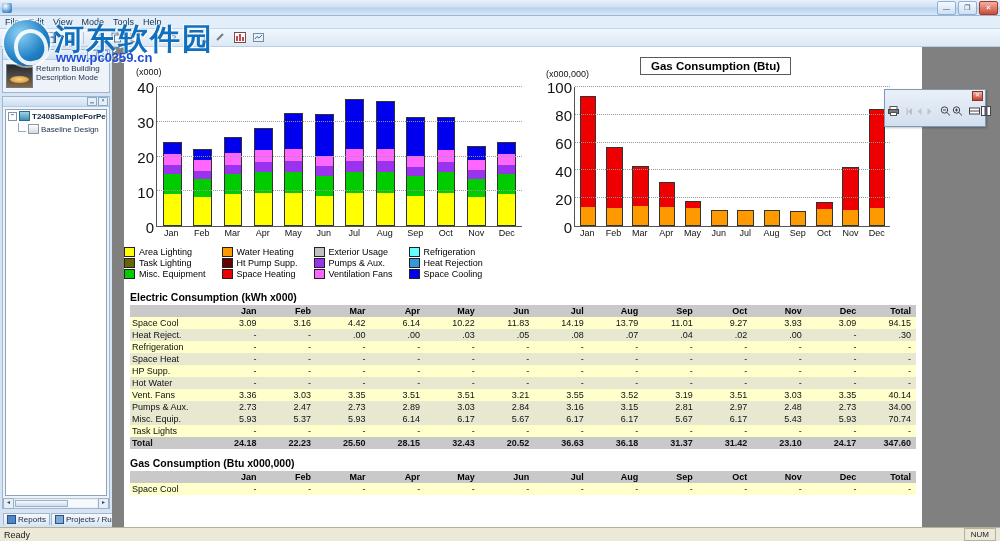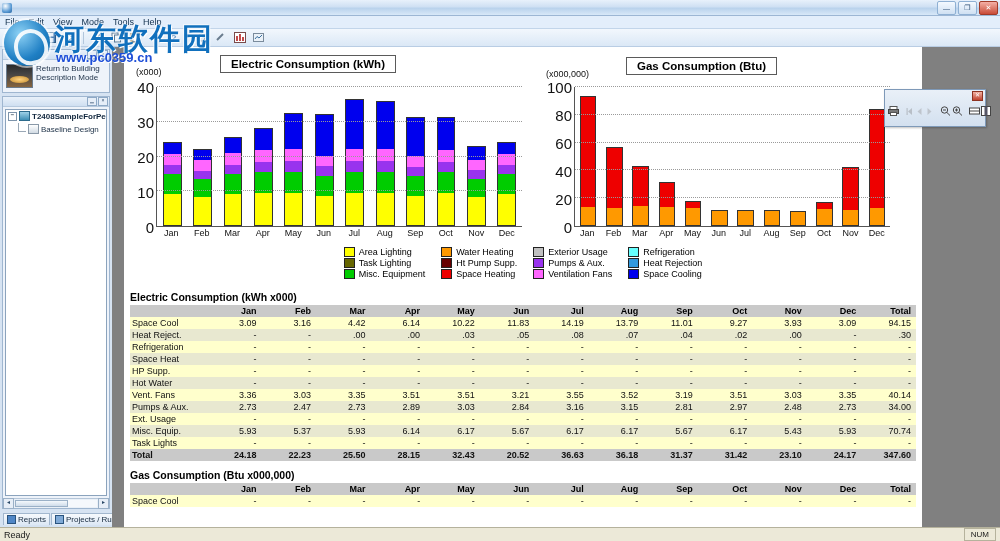--- a/index.html
+++ b/index.html
@@ -124,21 +124,21 @@
   .plotarea{position:absolute;left:20px;right:0;top:0;bottom:14px;border-left:1px solid #555;border-bottom:1px solid #555;}
   .gridline{position:absolute;left:0;right:0;border-top:1px dotted #9a9a9a;}
   .bars{position:absolute;left:0;right:0;bottom:0;top:0;display:flex;align-items:flex-end;}
   .barslot{flex:1 1 0;display:flex;justify-content:center;align-items:flex-end;height:100%;}
   .bar{width:62%;display:flex;flex-direction:column-reverse;border:1px solid #333;box-sizing:border-box;}
   .seg{width:100%;}
   .xlabels{position:absolute;left:20px;right:0;bottom:0;height:13px;display:flex;}
   .xlab{flex:1 1 0;text-align:center;font-size:9px;color:#111;}
 
   
-  .legend{display:flex;justify-content:center;gap:16px;padding:6px 0 2px 0;}
+  .legend{display:flex;gap:16px;padding:6px 0 2px 0;}
   .legcol{display:flex;flex-direction:column;gap:1px;}
   .legitem{display:flex;align-items:center;gap:4px;font-size:9px;color:#000;white-space:nowrap;}
   .sw{width:9px;height:8px;border:1px solid #222;flex:0 0 9px;}
 
   
   .tblwrap{padding:6px 6px 0 6px;}
   .tbltitle{font-weight:bold;font-size:10.5px;color:#000;margin:4px 0 2px 0;}
   table.dt{border-collapse:collapse;width:100%;font-size:9px;table-layout:fixed;}
   table.dt th{
     background:#c9c9c9;color:#000;font-weight:bold;font-size:9px;text-align:right;
@@ -358,23 +358,20 @@
     </div>
 
     <div class="docwrap">
       <div class="greybar-r"></div>
       <div class="page">
 
         <div class="charts">
 
           <div class="chartbox" style="width:400px;height:190px;position:relative;margin-left:4px;">
             <div class="scalelbl" style="left:8px;top:16px;">(x000)</div>
-            <div style="position:absolute;left:92px;top:4px;">
-              <div class="charttitle">Electric Consumption (kWh)</div>
-            </div>
             <div class="plot" style="position:absolute;left:8px;right:6px;top:36px;bottom:0;">
               <div class="axis-y" id="eYAxis">
                   <div class="ytick" style="bottom: calc(0% + 14px); top: auto; transform: translateY(50%);">0</div>
                   <div class="ytick" style="bottom: calc(25% + 10.5px); top: auto; transform: translateY(50%);">10</div>
                   <div class="ytick" style="bottom: calc(50% + 7px); top: auto; transform: translateY(50%);">20</div>
                   <div class="ytick" style="bottom: calc(75% + 3.5px); top: auto; transform: translateY(50%);">30</div>
                   <div class="ytick" style="bottom: calc(100% + 0px); top: auto; transform: translateY(50%);">40</div>
                 </div>
               <div class="plotarea" id="ePlot">
                 <div class="bars" id="eBars">
@@ -504,21 +501,21 @@
                   <div class="xlab">Sep</div>
                   <div class="xlab">Oct</div>
                   <div class="xlab">Nov</div>
                   <div class="xlab">Dec</div>
                 </div>
             </div>
           </div>
 
           <div class="chartbox" style="width:380px;height:190px;position:relative;margin-left:12px;">
             <div class="scalelbl" style="left:6px;top:18px;">(x000,000)</div>
-            <div style="position:absolute;left:86px;top:6px;text-decoration:underline;">
+            <div style="position:absolute;left:100px;top:6px;text-decoration:underline;">
               <div class="charttitle">Gas Consumption (Btu)</div>
             </div>
             <div class="plot" style="position:absolute;left:10px;right:30px;top:36px;bottom:0;">
               <div class="axis-y" id="gYAxis" style="width:24px;">
                   <div class="ytick" style="bottom: calc(0% + 14px); top: auto; transform: translateY(50%);">0</div>
                   <div class="ytick" style="bottom: calc(20% + 11.2px); top: auto; transform: translateY(50%);">20</div>
                   <div class="ytick" style="bottom: calc(40% + 8.4px); top: auto; transform: translateY(50%);">40</div>
                   <div class="ytick" style="bottom: calc(60% + 5.6px); top: auto; transform: translateY(50%);">60</div>
                   <div class="ytick" style="bottom: calc(80% + 2.8px); top: auto; transform: translateY(50%);">80</div>
                   <div class="ytick" style="bottom: calc(100% + 0px); top: auto; transform: translateY(50%);">100</div>
@@ -820,36 +817,20 @@
                   <td>3.03</td>
                   <td>2.84</td>
                   <td>3.16</td>
                   <td>3.15</td>
                   <td>2.81</td>
                   <td>2.97</td>
                   <td>2.48</td>
                   <td>2.73</td>
                   <td>34.00</td>
                 </tr>
-                <tr class="odd">
-                  <td class="rowhdr">Ext. Usage</td>
-                  <td>-</td>
-                  <td>-</td>
-                  <td>-</td>
-                  <td>-</td>
-                  <td>-</td>
-                  <td>-</td>
-                  <td>-</td>
-                  <td>-</td>
-                  <td>-</td>
-                  <td>-</td>
-                  <td>-</td>
-                  <td>-</td>
-                  <td>-</td>
-                </tr>
                 <tr class="even">
                   <td class="rowhdr">Misc. Equip.</td>
                   <td>5.93</td>
                   <td>5.37</td>
                   <td>5.93</td>
                   <td>6.14</td>
                   <td>6.17</td>
                   <td>5.67</td>
                   <td>6.17</td>
                   <td>6.17</td>

